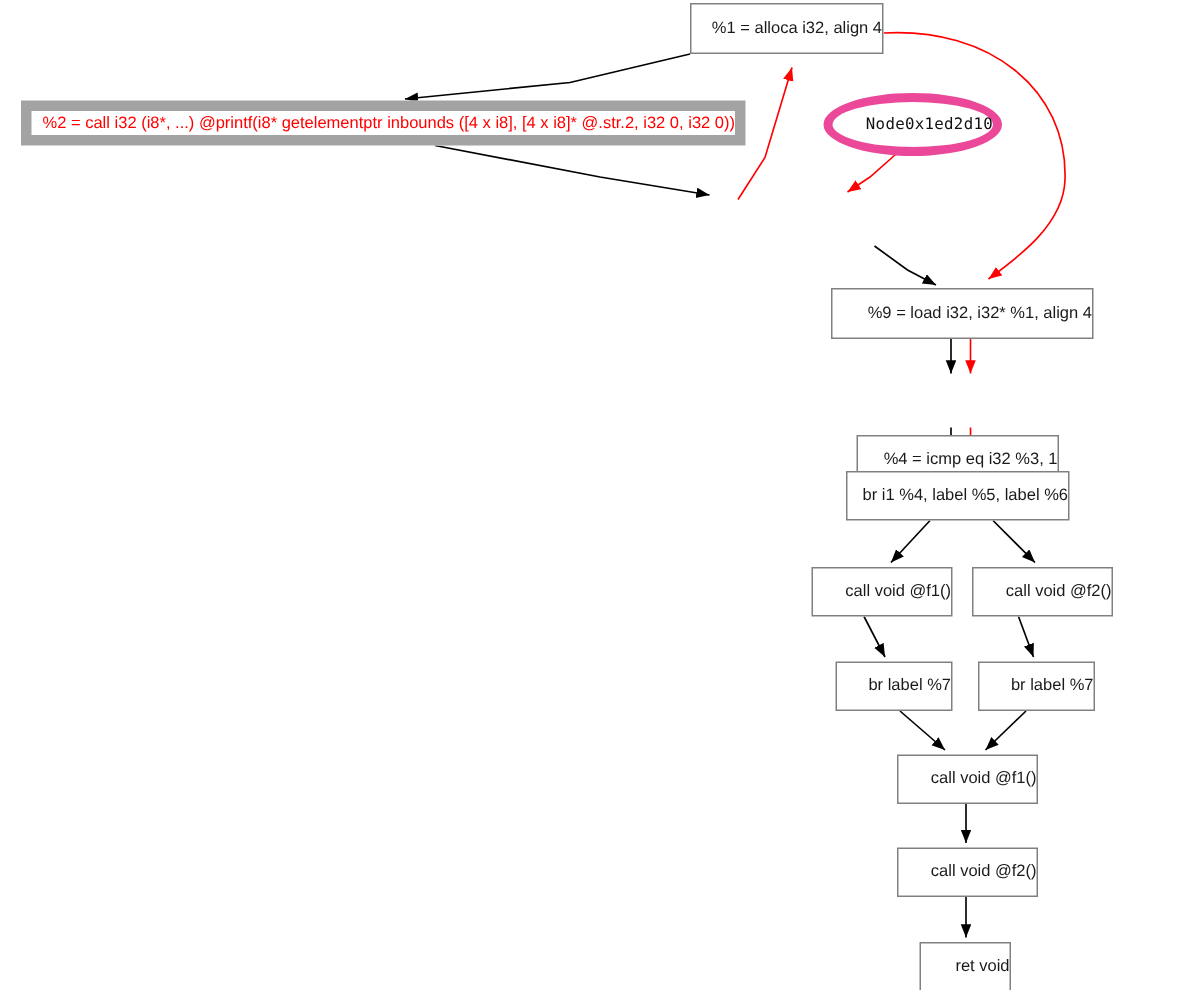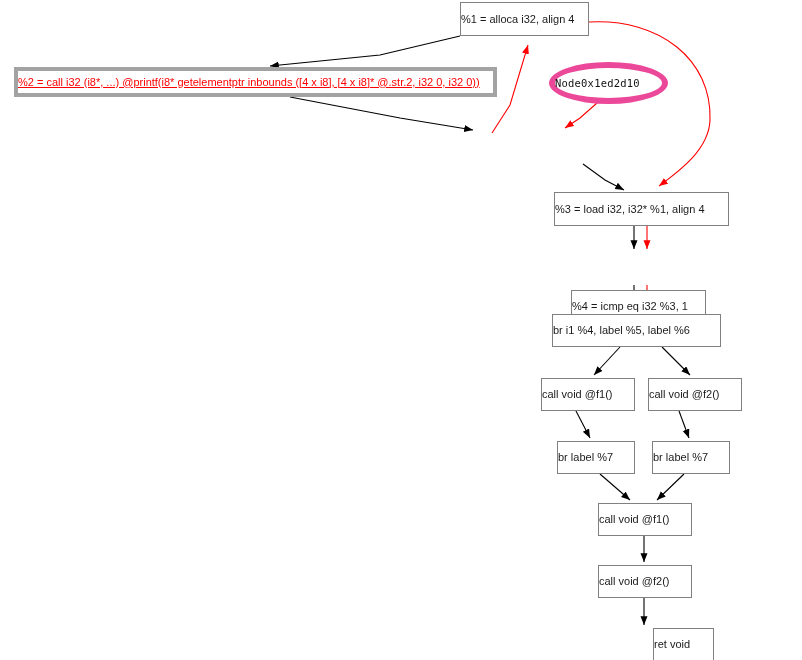--- a/index.html
+++ b/index.html
@@ -23,35 +23,34 @@
     top: 0;
     width: 802px;
     height: 660px;
     pointer-events: none;
   }
   .node {
     position: absolute;
     box-sizing: border-box;
     display: flex;
     align-items: center;
-    justify-content: flex-start;
+    justify-content: flex-end;
     background: #ffffff;
     font-family: "Liberation Sans", sans-serif;
     font-size: 11px;
     color: #1a1a1a;
     white-space: nowrap;
     line-height: 1;
   }
   .node.box {
     border: 1px solid #808080;
   }
   .node.box-red {
-    border: 4px solid #a3a3a3;
+    border: 7px solid #a3a3a3;
     color: #ff0000;
-    text-decoration: underline;
   }
   .node.ellipse {
     border: 6px solid #ec4899;
     border-radius: 50%;
     font-family: "DejaVu Sans Mono", monospace;
     font-size: 10.5px;
     letter-spacing: 0.2px;
     color: #111111;
   }
 </style>
@@ -112,28 +111,28 @@
   <div class="node box-red" style="left:14px; top:67px; width:483px; height:30px;">
     <span>%2 = call i32 (i8*, ...) @printf(i8* getelementptr inbounds ([4 x i8], [4 x i8]* @.str.2, i32 0, i32 0))</span>
   </div>
 
   <div class="node ellipse" style="left:549px; top:62px; width:119px; height:42px;">
     <span>Node0x1ed2d10</span>
   </div>
 
 
   <div class="node box" style="left:554px; top:192px; width:175px; height:34px;">
-    <span>%3 = load i32, i32* %1, align 4</span>
+    <span>%9 = load i32, i32* %1, align 4</span>
   </div>
 
   <div class="node box" style="left:571px; top:252px; width:135px; height:33px;margin-top:38px;">
     <span>%4 = icmp eq i32 %3, 1</span>
   </div>
 
-  <div class="node box" style="left:552px; top:314px; width:169px; height:33px;">
+  <div class="node box" style="left:564px; top:314px; width:149px; height:33px;">
     <span>br i1 %4, label %5, label %6</span>
   </div>
 
   <div class="node box" style="left:541px; top:378px; width:94px; height:33px;">
     <span>call void @f1()</span>
   </div>
 
   <div class="node box" style="left:648px; top:378px; width:94px; height:33px;">
     <span>call void @f2()</span>
   </div>
@@ -147,17 +146,17 @@
   </div>
 
   <div class="node box" style="left:598px; top:503px; width:94px; height:33px;">
     <span>call void @f1()</span>
   </div>
 
   <div class="node box" style="left:598px; top:565px; width:94px; height:33px;">
     <span>call void @f2()</span>
   </div>
 
-  <div class="node box" style="left:613px; top:628px; width:61px; height:33px;margin-left:40px;">
+  <div class="node box" style="left:613px; top:628px; width:61px; height:33px;">
     <span>ret void</span>
   </div>
 
 </div>
 
 </body></html>

